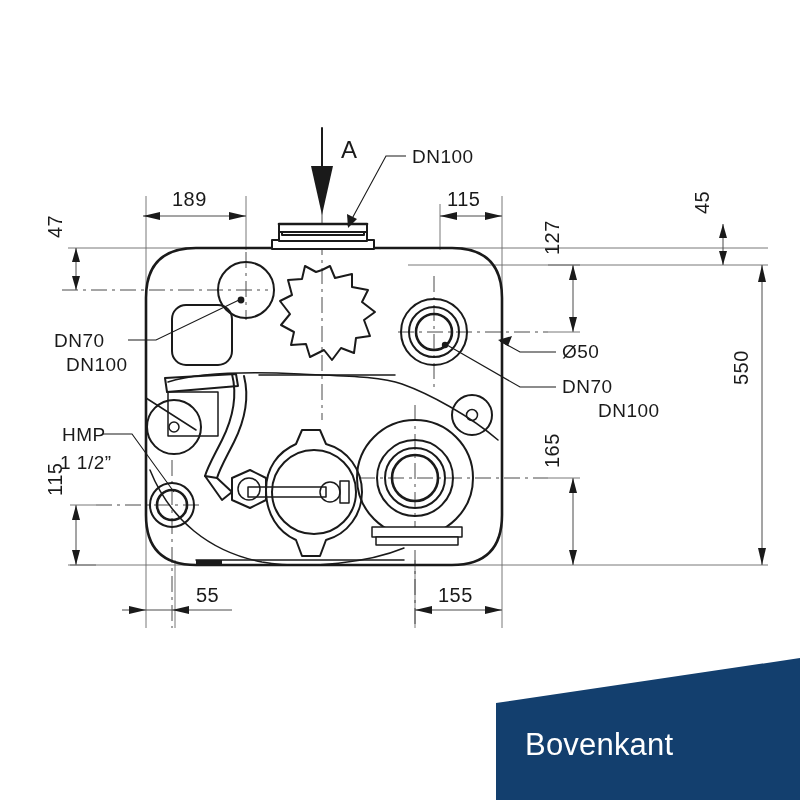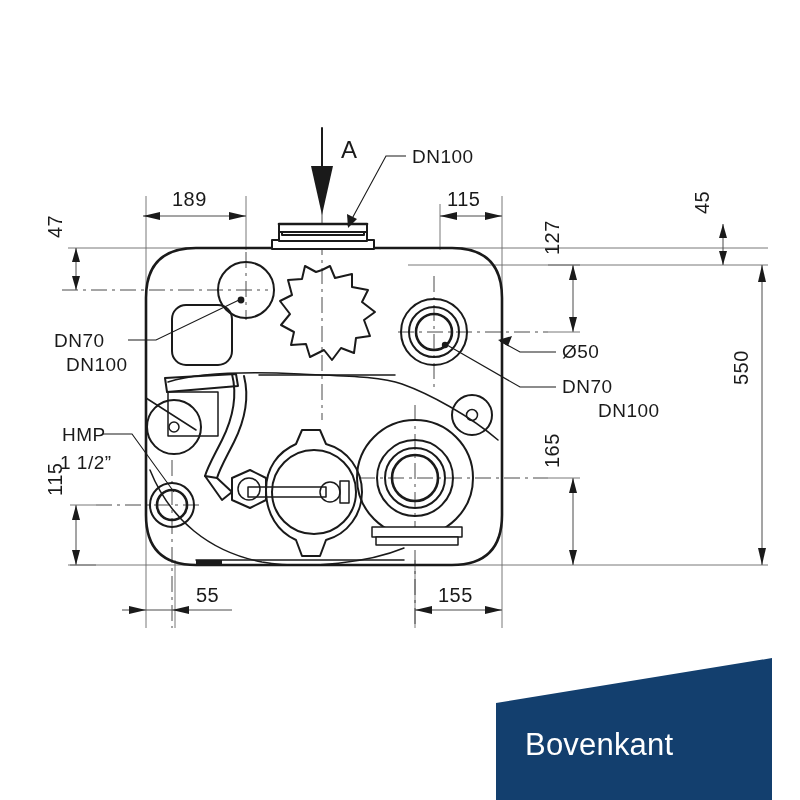--- a/index.html
+++ b/index.html
@@ -54,21 +54,21 @@
   .viewletter {
     font-family: "Liberation Sans", sans-serif;
     font-size: 24px;
     fill: #1a1a1a;
   }
   
   #banner-caption {
     position: absolute;
     left: 496px;
     top: 655px;
-    width: 276px;
+    width: 304px;
     height: 145px;
     overflow: hidden;
   }
   #banner-shape {
     position: absolute;
     inset: 0;
     background: #133f6e;
     clip-path: polygon(0 48px, 100% 3px, 100% 100%, 0 100%);
   }
   #banner-label {

